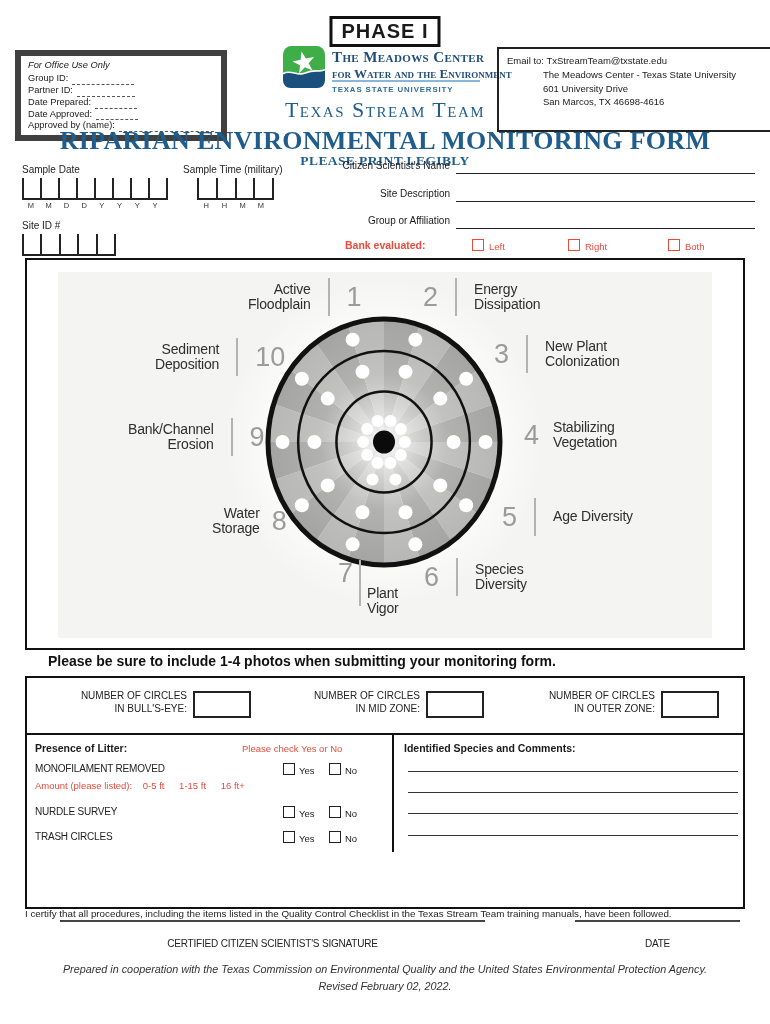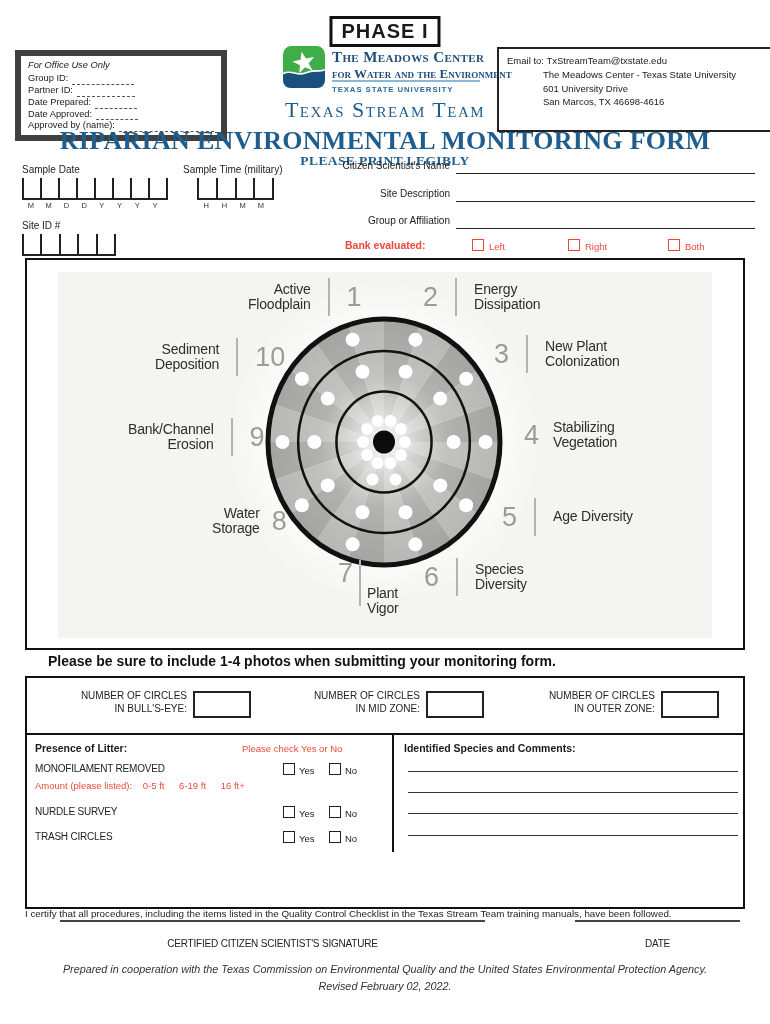--- a/index.html
+++ b/index.html
@@ -341,21 +341,21 @@
       <div class="abs bold" style="left:8px;top:9px;font-size:10.5px;">Presence of Litter:</div>
       <div class="abs red" style="left:215px;top:10px;font-size:9.5px;">Please check Yes or No</div>
 
       <div class="abs rowlab" style="left:8px;top:30px;">MONOFILAMENT REMOVED</div>
       <div class="abs" style="left:256px;top:30px;font-size:9.5px;"><span class="cb"></span><span>Yes</span></div>
       <div class="abs" style="left:302px;top:30px;font-size:9.5px;"><span class="cb"></span><span>No</span></div>
 
       <div class="abs red" style="left:8px;top:47px;font-size:9.5px;">
         <span>Amount (please listed):</span>
         <span style="margin-left:8px;">0-5 ft</span>
-        <span style="margin-left:12px;">6-19 ft</span>
+        <span style="margin-left:12px;">1-15 ft</span>
         <span style="margin-left:12px;">16 ft+</span>
       </div>
 
       <div class="abs rowlab" style="left:8px;top:73px;">NURDLE SURVEY</div>
       <div class="abs" style="left:256px;top:73px;font-size:9.5px;"><span class="cb"></span><span>Yes</span></div>
       <div class="abs" style="left:302px;top:73px;font-size:9.5px;"><span class="cb"></span><span>No</span></div>
 
       <div class="abs rowlab" style="left:8px;top:98px;">TRASH CIRCLES</div>
       <div class="abs" style="left:256px;top:98px;font-size:9.5px;"><span class="cb"></span><span>Yes</span></div>
       <div class="abs" style="left:302px;top:98px;font-size:9.5px;"><span class="cb"></span><span>No</span></div>

